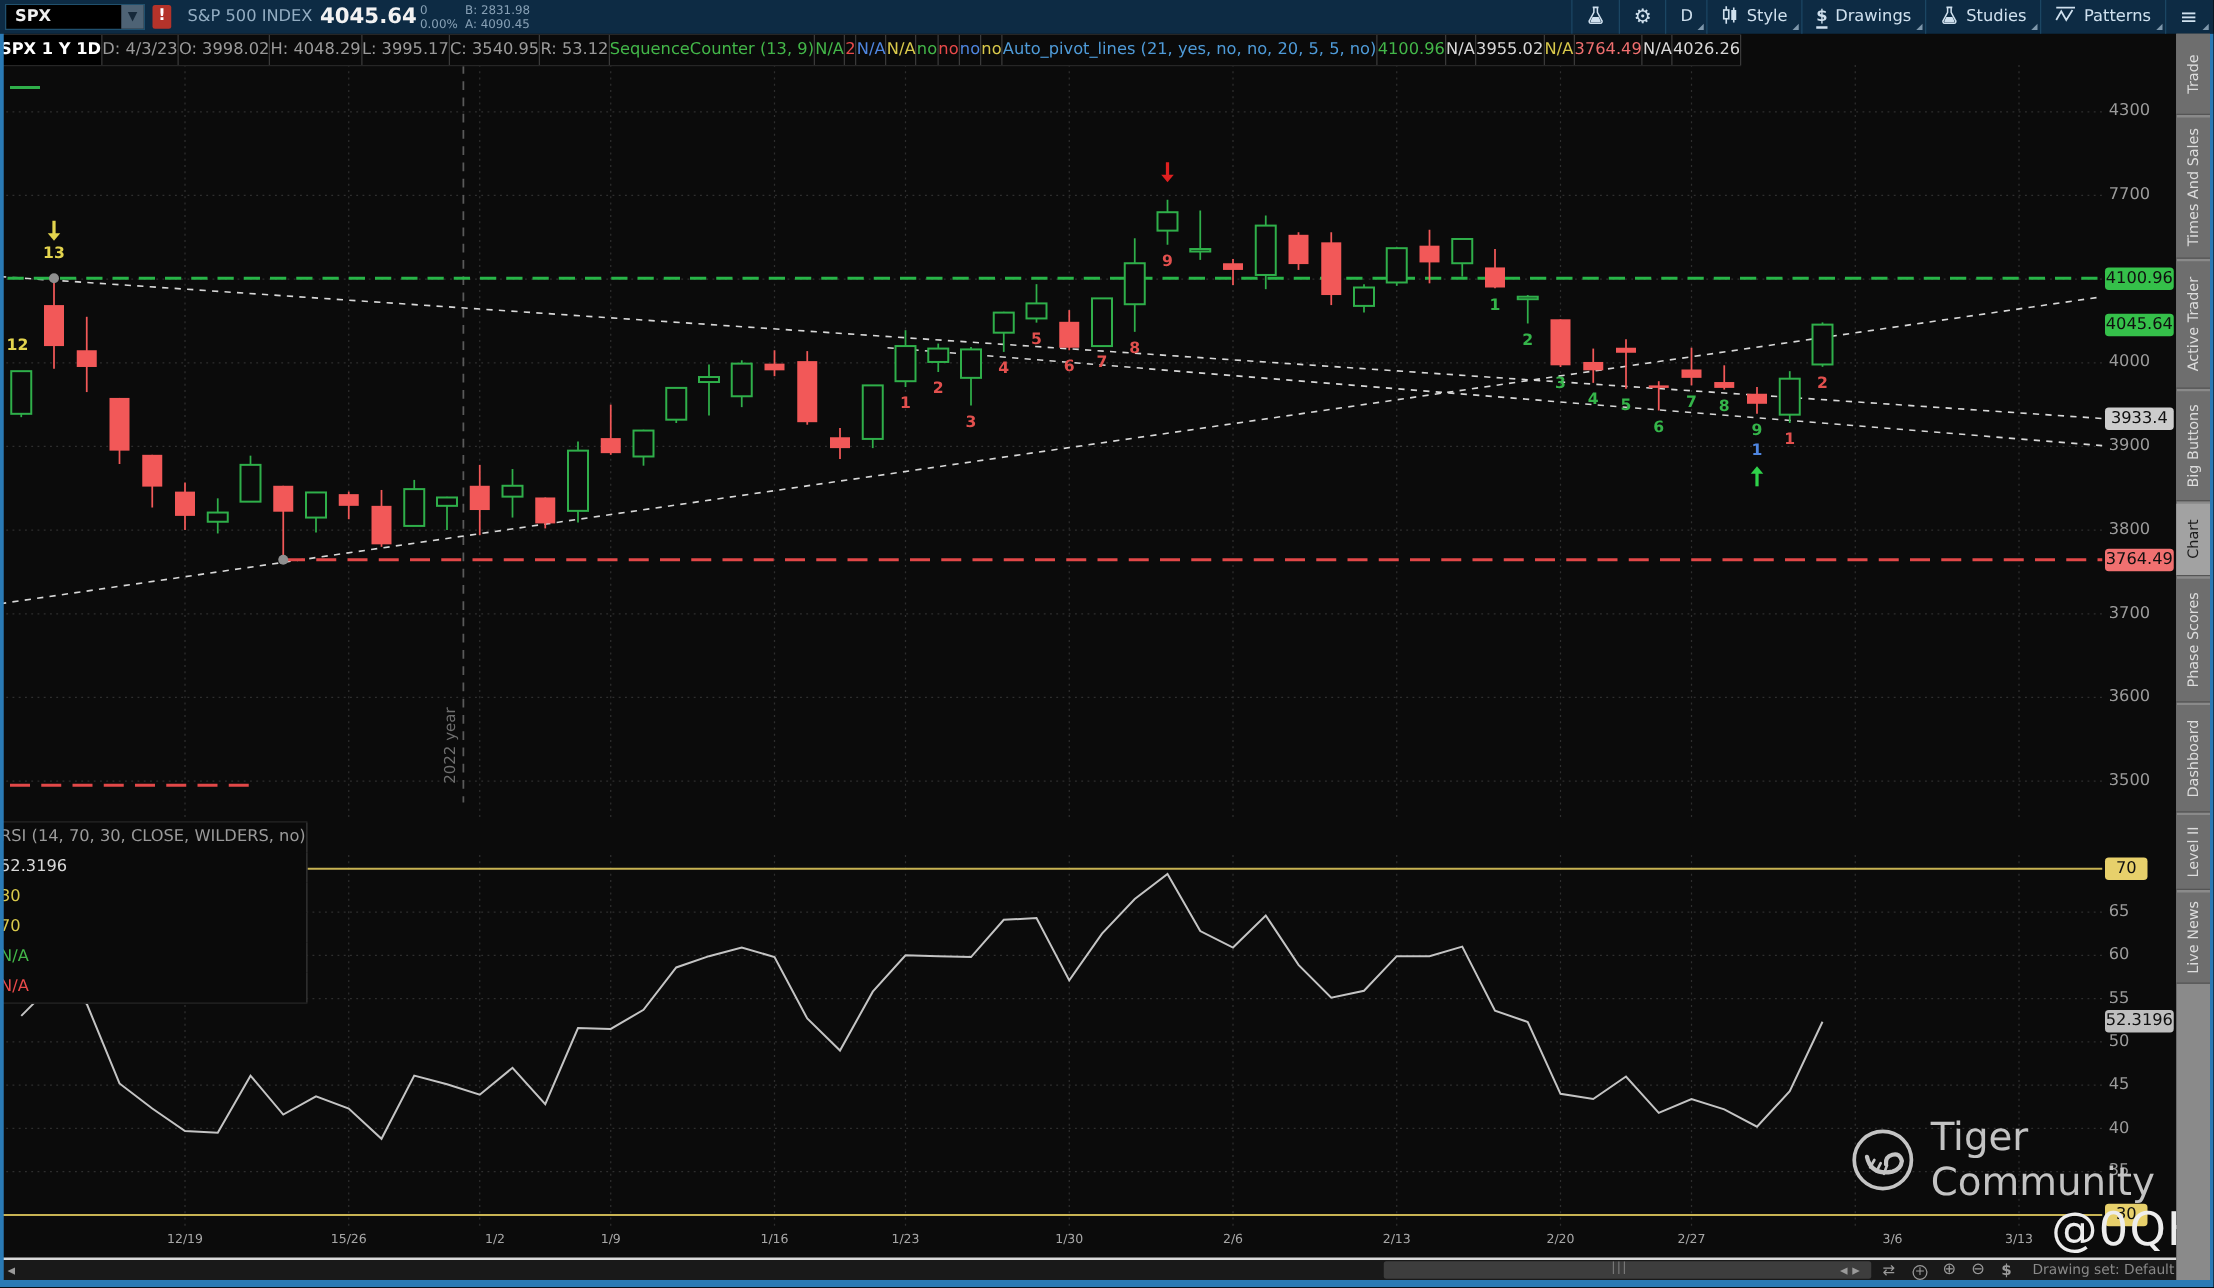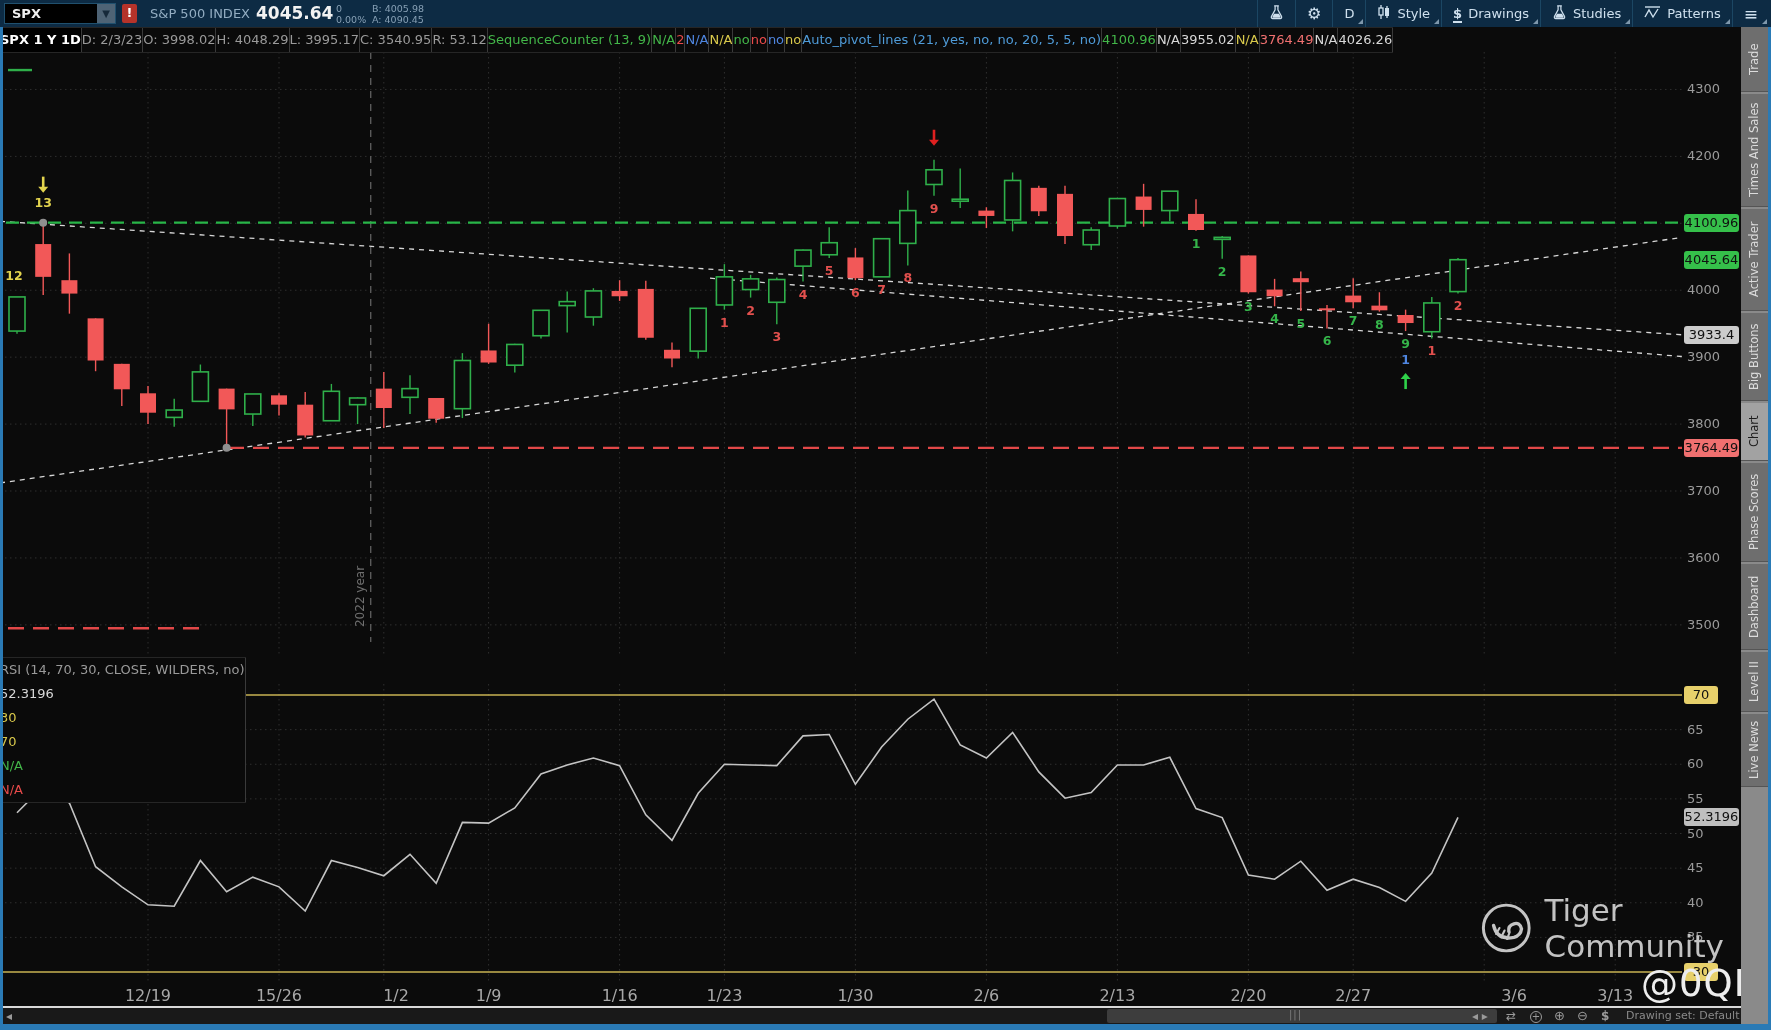--- a/index.html
+++ b/index.html
@@ -30,21 +30,21 @@
   .hc{padding:0 0;border-right:1px solid #3a3a3a;white-space:nowrap;font-size:13px;line-height:23px;height:24px;}
   .hc.title{background:#000;color:#fff;font-weight:bold;}
 
   
   .axis-col{position:absolute;left:1682px;width:58px;z-index:5;}
   .tick{position:absolute;left:5px;color:#9b9b9b;font-size:13px;}
   .badge{position:absolute;left:2px;width:55px;height:18px;border-radius:3px;color:#101010;
          font-size:13px;text-align:center;line-height:18px;}
   .badge.narrow{width:34px;}
   .x-axis{position:absolute;left:0;top:984px;width:1740px;height:21px;background:#0b0b0b;z-index:5;}
-  .xlab{position:absolute;top:2px;width:60px;margin-left:-30px;text-align:center;color:#a8a8a8;font-size:16px;}
+  .xlab{position:absolute;top:2px;width:60px;margin-left:-30px;text-align:center;color:#a8a8a8;font-size:10px;}
 
   
   .splitter{position:absolute;left:0;top:1006px;width:1741px;height:2px;background:#d9d9d9;z-index:6;}
   .scroll-row{position:absolute;left:0;top:1008px;width:1741px;height:16px;background:#191919;z-index:6;color:#8d8d8d;}
   .scroll-thumb{position:absolute;left:1107px;top:1px;width:390px;height:14px;background:#3d3d3d;border-radius:2px;}
   .grip{position:absolute;left:182px;top:0px;color:#7e7e7e;font-size:10px;letter-spacing:1px;}
   .sr-ic{position:absolute;top:0;font-size:12px;line-height:16px;color:#9a9a9a;}
   .circle-ic{display:inline-block;width:12px;height:12px;border:1px solid #9a9a9a;border-radius:50%;
              text-align:center;line-height:10px;font-size:10px;margin-top:1px;}
   .drawset{position:absolute;left:1626px;top:0;font-size:11px;line-height:16px;color:#8a8a8a;}
@@ -76,21 +76,21 @@
       <span class="sym-dd">▼</span>
     </div>
     <div class="alert-badge">!</div>
     <span class="idx-name">S&amp;P 500 INDEX</span>
     <span class="big-price">4045.64</span>
     <div class="mini-col" style="left:336px;">
       <div>0</div>
       <div>0.00%</div>
     </div>
     <div class="mini-col" style="left:372px;">
-      <div>B: 4005.98</div>
+      <div>B: 2831.98</div>
       <div>A: 4090.45</div>
     </div>
     <div class="tools" id="toolbarTools">
         <div class="tool">
           <span><svg width="15" height="16" viewBox="0 0 16 16">
               <path d="M5.5 1.5h5M6.5 1.5v4.2l-3.8 7a1.5 1.5 0 0 0 1.3 2.3h8a1.5 1.5 0 0 0 1.3-2.3l-3.8-7V1.5" stroke="#cfe0ee" fill="none" stroke-width="1.3"></path>
               <path d="M5.4 9.8h5.2l1.6 3a0.9 0.9 0 0 1-.8 1.4H4.6a0.9 0.9 0 0 1-.8-1.4z" fill="#cfe0ee"></path>
             </svg></span>
         </div>
         <div class="tool">
@@ -126,21 +126,21 @@
           <span>Patterns</span>
         </div>
         <div class="tool corner">
           <span><span class="menu-ic">≡</span></span>
         </div>
       </div>
   </div>
 
   <div class="hrow" id="chartHeader" style="top:27px;">
     <div class="hc title">SPX 1 Y 1D</div>
-  <div class="hc" style="color: rgb(154, 154, 154);">D: 2/3/23</div>
+  <div class="hc" style="color: rgb(154, 154, 154);">D: 4/3/23</div>
       <div class="hc" style="color: rgb(154, 154, 154);">O: 3998.02</div>
       <div class="hc" style="color: rgb(154, 154, 154);">H: 4048.29</div>
       <div class="hc" style="color: rgb(154, 154, 154);">L: 3995.17</div>
       <div class="hc" style="color: rgb(154, 154, 154);">C: 3540.95</div>
       <div class="hc" style="color: rgb(154, 154, 154);">R: 53.12</div>
       <div class="hc" style="color: rgb(67, 182, 73);">SequenceCounter (13, 9)</div>
       <div class="hc" style="color: rgb(67, 182, 73);">N/A</div>
       <div class="hc" style="color: rgb(232, 74, 74);">2</div>
       <div class="hc" style="color: rgb(79, 134, 224);">N/A</div>
       <div class="hc" style="color: rgb(217, 201, 75);">N/A</div>
@@ -329,21 +329,21 @@
       <text x="43.2" y="154.64269911504422" fill="#e3d44e" font-size="12.5" font-weight="bold" text-anchor="middle">13</text>
       <line x1="43.2" y1="124.64269911504422" x2="43.2" y2="135.64269911504422" stroke="#e3d44e" stroke-width="2.6"></line>
       <polygon points="38.2,134.64269911504422 48.2,134.64269911504422 43.2,140.64269911504422" fill="#e3d44e"></polygon>
       <line x1="934" y1="77.73340707964601" x2="934" y2="88.73340707964601" stroke="#e02020" stroke-width="2.6"></line>
       <polygon points="929,87.73340707964601 939,87.73340707964601 934,93.73340707964601" fill="#e02020"></polygon>
       <line x1="1405.6" y1="337.0608407079646" x2="1405.6" y2="326.0608407079646" stroke="#2fd24a" stroke-width="2.6"></line>
       <polygon points="1400.6,327.0608407079646 1410.6,327.0608407079646 1405.6,321.0608407079646" fill="#2fd24a"></polygon>
     </svg>
   <div class="axis-col" id="priceAxis" style="top:52px;height:605px;">
       <div class="tick" style="top:29.462389380530972px">4300</div>
-      <div class="tick" style="top:96.38716814159291px">4200</div>
+      <div class="tick" style="top:96.38716814159291px">7700</div>
       <div class="tick" style="top:230.2367256637168px">4000</div>
       <div class="tick" style="top:297.16150442477874px">3900</div>
       <div class="tick" style="top:364.08628318584067px">3800</div>
       <div class="tick" style="top:431.0110619469026px">3700</div>
       <div class="tick" style="top:497.9358407079646px">3600</div>
       <div class="tick" style="top:564.8606194690265px">3500</div>
       <div class="badge" style="top:161.66946902654863px;background:#35c04a">4100.96</div>
       <div class="badge" style="top:198.6922566371682px;background:#35c04a">4045.64</div>
       <div class="badge" style="top:273.808628318584px;background:#cccccc">3933.4</div>
       <div class="badge" style="top:386.8512721238939px;background:#f07070">3764.49</div>

